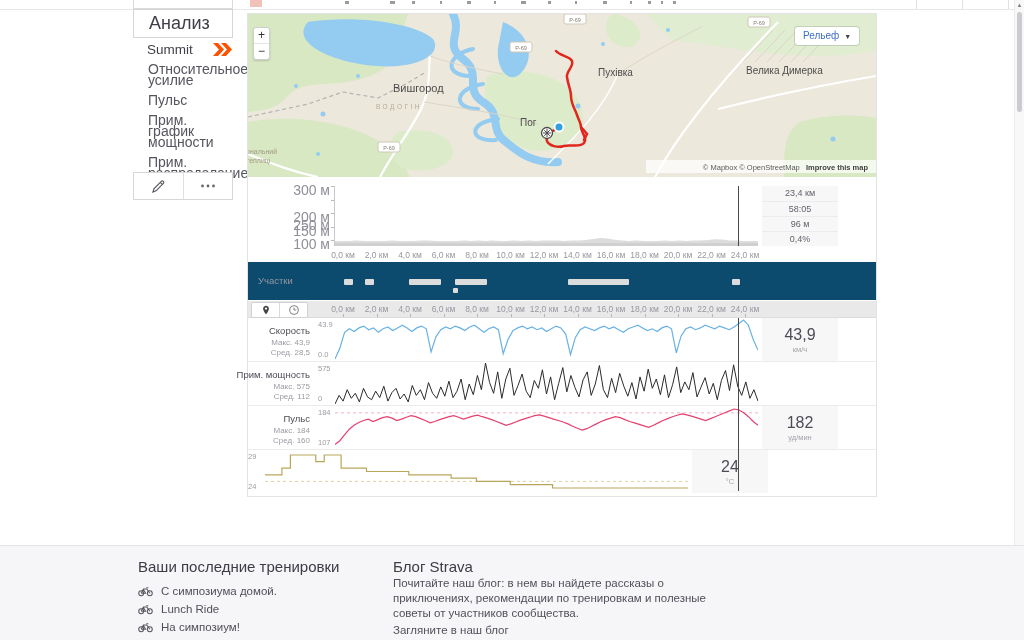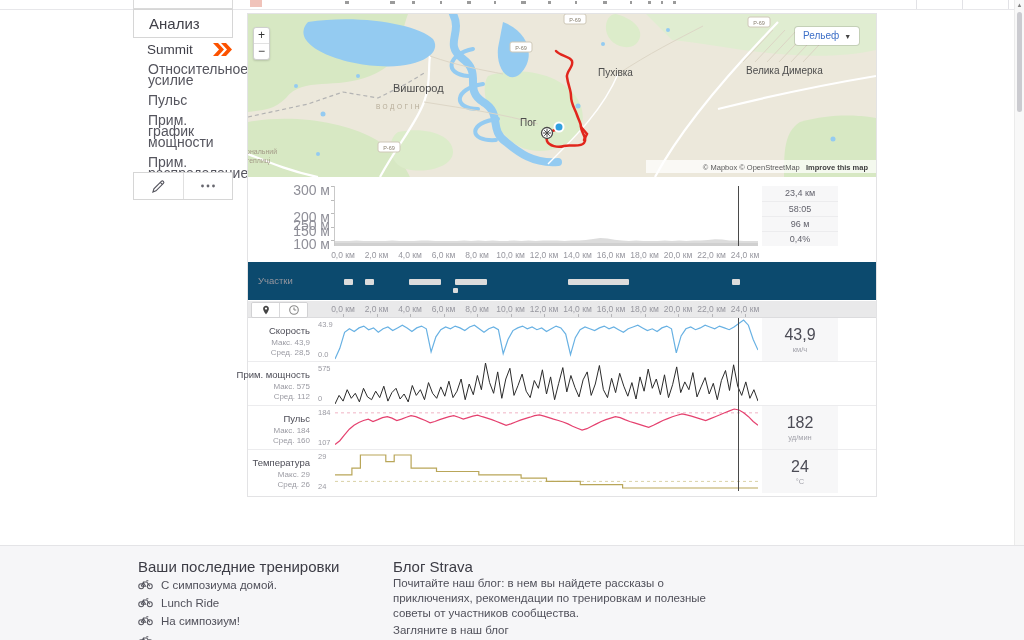--- a/index.html
+++ b/index.html
@@ -8,21 +8,21 @@
   .abs{position:absolute}
   
   .topstrip{left:0;top:0;width:1024px;height:9px;background:#fff;border-bottom:1px solid #e7e7ea}
   .ts-mark{position:absolute;top:1px;height:3px;background:#9b9b9b}
   .ts-col{position:absolute;top:0;width:1px;height:9px;background:#e2e2e6}
   .ts-pink{position:absolute;left:250px;top:0;width:12px;height:7px;background:#f0c3ba}
   
   .sb-prev{left:133px;top:0;width:100px;height:9px;background:#fff;border:1px solid #dadada;border-top:none;box-sizing:border-box}
   .sb-analysis{left:133px;top:9px;width:100px;height:29px;background:#fff;border:1px solid #d6d6d6;box-sizing:border-box}
   .sb-analysis .bar{position:absolute;left:0;top:0;width:3px;height:100%;}
-  .sb-analysis .lbl{position:absolute;left:15px;top:0;line-height:27px;font-size:15px;color:#3f3f48}
+  .sb-analysis .lbl{position:absolute;left:15px;top:0;line-height:27px;font-size:18px;color:#3f3f48}
   .sb-summit{left:147px;top:41px;width:86px;height:16px;display:flex;align-items:center;justify-content:space-between}
   .sb-summit .txt{font-size:13.5px;color:#3f3f48}
   .sb-links{left:148px;top:64px;width:82px}
   .sb-link{font-size:14px;line-height:11px;color:#55555e;margin-bottom:9px;cursor:pointer}
   .sb-btns{left:133px;top:172px;width:100px;height:28px;background:#fff;border:1px solid #d6d6d6;box-sizing:border-box;display:flex}
   .sb-btns .cell{flex:1;display:flex;align-items:center;justify-content:center}
   .sb-btns .cell+.cell{border-left:1px solid #e0e0e0}
   
   .card{left:247px;top:13px;width:630px;height:484px;border:1px solid #e3e3e5;box-sizing:border-box;background:#fff}
   .map-wrap{left:248px;top:14px;width:628px;height:163px;overflow:hidden}
@@ -74,21 +74,21 @@
   .ctail{flex:1}
   .cursor{width:1px;background:#4a4a4a;z-index:5}
   
   .sbar{left:1014px;top:0;width:10px;height:640px;background:#f8f8f8;border-left:1px solid #ebebeb;box-sizing:border-box}
   .sbar .arr{position:absolute;top:2px;left:0;width:100%;text-align:center;font-size:6px;color:#808080}
   .sbar .thumb{position:absolute;left:2px;top:12px;width:5px;height:100px;background:#cbcbd0;border-radius:3px}
   
   .footer{left:0;top:545px;width:1024px;height:95px;background:#f6f6f8;border-top:1px solid #e4e4e7}
   .f-title{position:absolute;top:12px;font-size:15px;color:#3c3c45}
   .f-list{position:absolute;left:138px;top:33px}
-  .f-item{display:flex;align-items:flex-start;height:18px;font-size:11.5px;color:#50505a;cursor:pointer}
+  .f-item{display:flex;align-items:flex-end;height:18px;font-size:11.5px;color:#50505a;cursor:pointer}
   .f-item svg{margin-right:8px;flex:none}
   .f-blog{position:absolute;left:393px;top:30px;width:348px;font-size:11.5px;line-height:15px;color:#50505a}
   .f-bloglink{position:absolute;left:393px;top:78px;font-size:11.5px;color:#50505a;cursor:pointer}
 </style>
 </head>
 <body>
 
 <div class="abs topstrip">
   <div class="ts-pink"></div>
   <div id="ts-marks">
@@ -405,25 +405,20 @@
         <polyline points="0.0,38.6 4.8,34.7 9.5,28.9 14.3,23.2 19.0,19.3 23.8,16.5 28.5,14.5 33.3,13.1 38.0,15.5 42.8,13.6 47.5,11.6 52.3,10.7 57.0,12.1 61.8,14.5 66.5,13.1 71.3,11.2 76.0,9.7 80.8,10.7 85.6,12.6 90.3,14.5 95.1,16.9 99.8,15.5 104.6,13.6 109.3,12.1 114.1,10.7 118.8,9.7 123.6,11.2 128.3,13.1 133.1,11.6 137.8,10.2 142.6,9.2 147.3,10.7 152.1,12.1 156.8,13.6 161.6,15.5 166.3,17.4 171.1,19.3 175.9,17.9 180.6,16.0 185.4,14.1 190.1,12.6 194.9,11.2 199.6,9.7 204.4,8.8 209.1,10.2 213.9,11.6 218.6,13.1 223.4,14.5 228.1,16.0 232.9,17.9 237.6,20.3 242.4,22.2 247.1,24.1 251.9,22.7 256.7,20.3 261.4,17.9 266.2,15.5 270.9,13.6 275.7,12.1 280.4,10.7 285.2,11.6 289.9,13.6 294.7,15.5 299.4,16.9 304.2,18.4 308.9,19.8 313.7,21.3 318.4,19.3 323.2,16.9 327.9,14.5 332.7,12.6 337.4,10.7 342.2,9.2 347.0,7.8 351.7,8.8 356.5,10.2 361.2,11.6 366.0,13.1 370.7,14.5 375.5,12.6 380.2,10.7 385.0,8.8 389.7,6.8 394.5,4.9 399.2,3.0 404.0,4.0 408.7,6.8 413.5,10.7 418.2,15.5 423.0,19.3" fill="none" stroke="#e5416f" stroke-width="1.2"></polyline>
       </svg>
       <div class="cgap"></div>
       <div class="cval">
         <span class="cvbig">182</span>
         <span class="cvunit">уд/мин</span>
       </div>
       <div class="ctail"></div>
     </div>
     <div class="crow">
-      <div class="clab">
-        <span class="cname">Температура</span>
-        <span class="cmax">Макс. 29</span>
-        <span class="cavg">Сред. 26</span>
-      </div>
       <div class="cyax">
         <span class="cytop">29</span>
         <span class="cybot">24</span>
       </div>
       <svg class="cplot" width="423" height="43">
         <line x1="0" x2="423" y1="31.4" y2="31.4" stroke="#d9d2a6" stroke-dasharray="3,3"></line>
         <polyline points="0.0,24.8 8.5,24.8 8.5,24.8 16.9,24.8 16.9,18.2 25.4,18.2 25.4,5.0 33.8,5.0 33.8,5.0 42.3,5.0 42.3,5.0 50.8,5.0 50.8,11.6 59.2,11.6 59.2,5.0 67.7,5.0 67.7,5.0 76.1,5.0 76.1,18.2 84.6,18.2 84.6,18.2 93.1,18.2 93.1,18.2 101.5,18.2 101.5,21.5 110.0,21.5 110.0,21.5 118.4,21.5 118.4,21.5 126.9,21.5 126.9,21.5 135.4,21.5 135.4,21.5 143.8,21.5 143.8,24.8 152.3,24.8 152.3,24.8 160.7,24.8 160.7,24.8 169.2,24.8 169.2,24.8 177.7,24.8 177.7,24.8 186.1,24.8 186.1,28.1 194.6,28.1 194.6,28.1 203.0,28.1 203.0,28.1 211.5,28.1 211.5,31.4 220.0,31.4 220.0,31.4 228.4,31.4 228.4,31.4 236.9,31.4 236.9,31.4 245.3,31.4 245.3,34.7 253.8,34.7 253.8,34.7 262.3,34.7 262.3,34.7 270.7,34.7 270.7,34.7 279.2,34.7 279.2,34.7 287.6,34.7 287.6,38.0 296.1,38.0 296.1,38.0 304.6,38.0 304.6,38.0 313.0,38.0 313.0,38.0 321.5,38.0 321.5,38.0 329.9,38.0 329.9,38.0 338.4,38.0 338.4,38.0 346.9,38.0 346.9,38.0 355.3,38.0 355.3,38.0 363.8,38.0 363.8,38.0 372.2,38.0 372.2,38.0 380.7,38.0 380.7,38.0 389.2,38.0 389.2,38.0 397.6,38.0 397.6,38.0 406.1,38.0 406.1,38.0 414.5,38.0 414.5,38.0 423.0,38.0" fill="none" stroke="#b9a659" stroke-width="1.2"></polyline>
       </svg>
       <div class="cgap"></div>
       <div class="cval">

